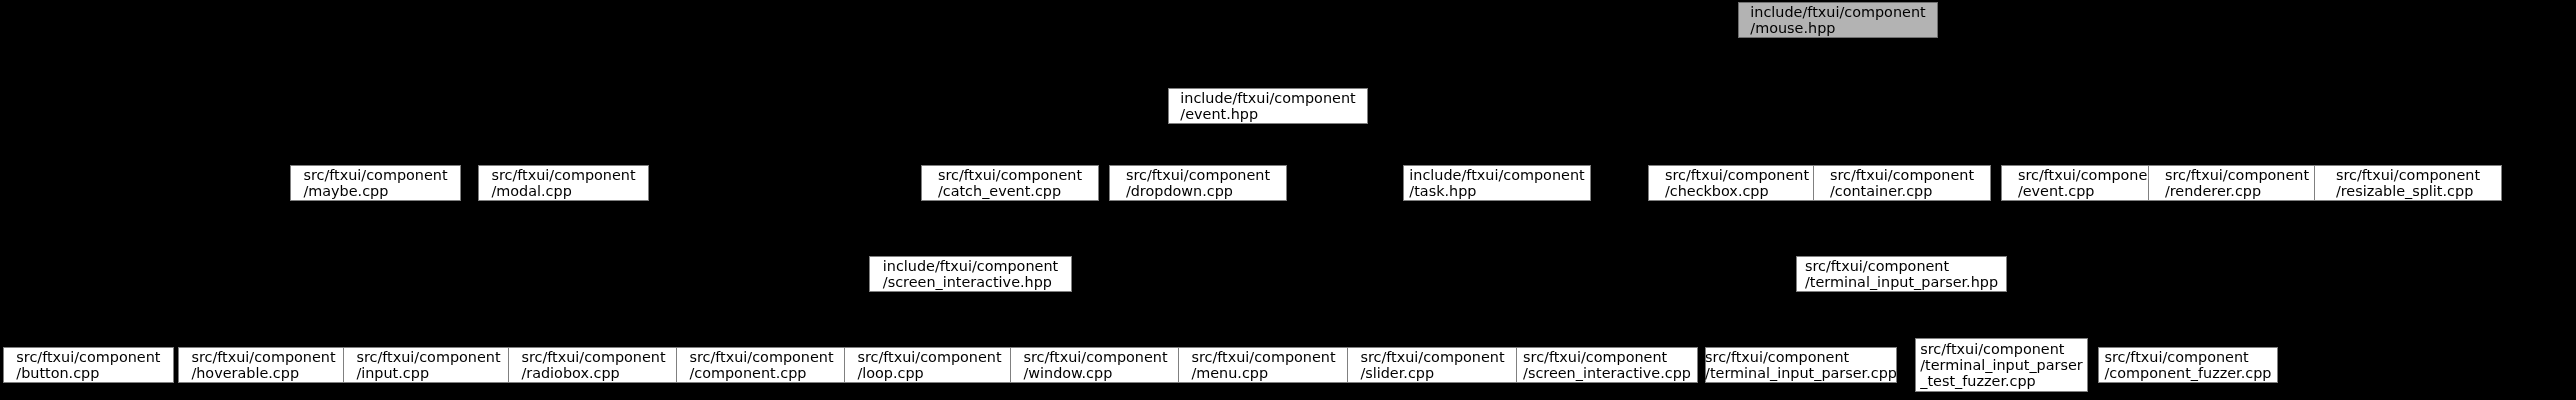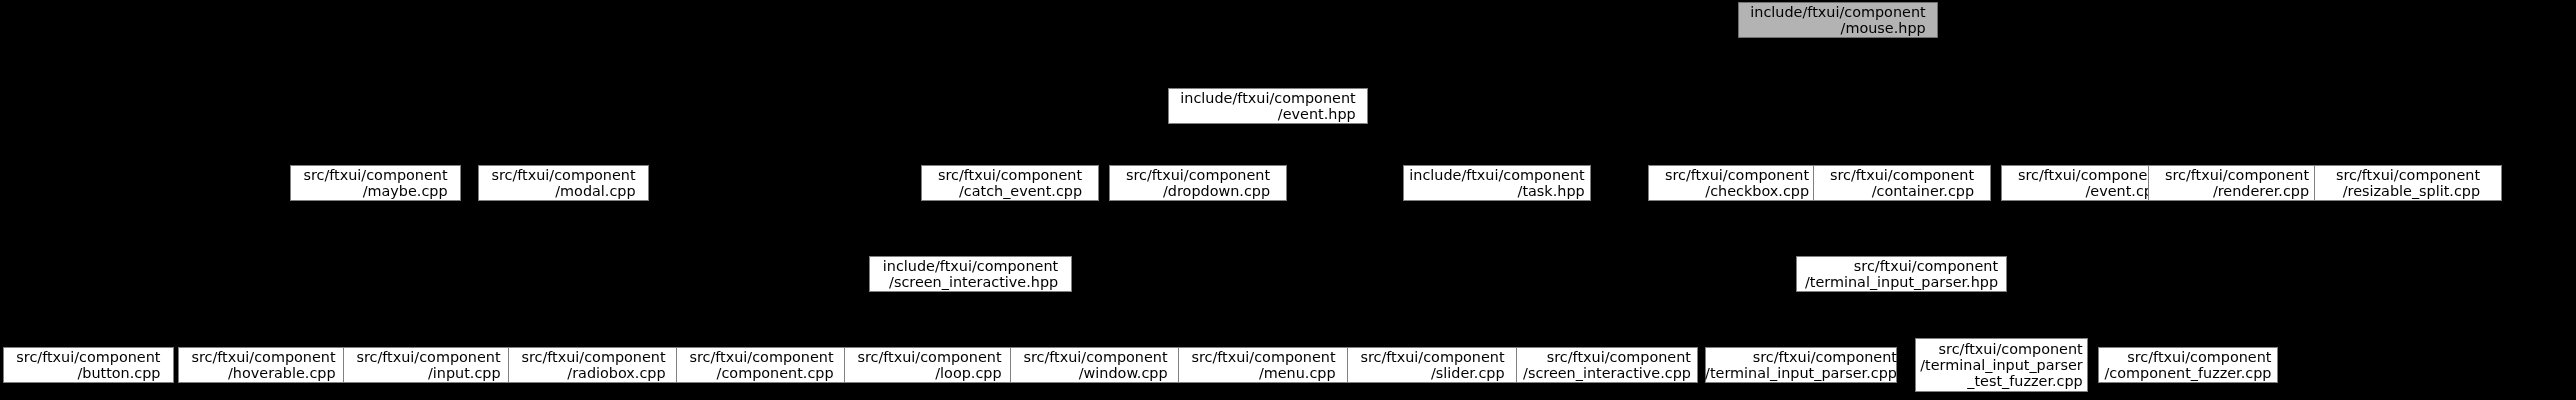--- a/index.html
+++ b/index.html
@@ -1,20 +1,20 @@
 <!DOCTYPE html>
 <html><head>
 <meta charset="utf-8">
 <style>
   html,body{margin:0;padding:0;background:#000;}
   body{width:2576px;height:400px;overflow:hidden;font-family:"DejaVu Sans","Liberation Sans",sans-serif;}
   #graph{position:relative;width:2576px;height:400px;background:#000;}
   #edges{position:absolute;left:0;top:0;width:2576px;height:400px;}
   .node{position:absolute;box-sizing:border-box;border:1px solid #808080;background:#fff;
-        display:flex;align-items:center;justify-content:center;text-align:right;
+        display:flex;align-items:center;justify-content:center;text-align:left;
         font-size:14.4px;line-height:16.3px;color:#000;white-space:pre;letter-spacing:0px;}
   .node.root{background:#b3b3b3;border-color:#707070;}
   .node span{display:block;}
 </style>
 </head>
 <body>
 
 <div id="graph">
   <svg id="edges" viewBox="0 0 2685 417" xmlns="http://www.w3.org/2000/svg">
       <defs>

